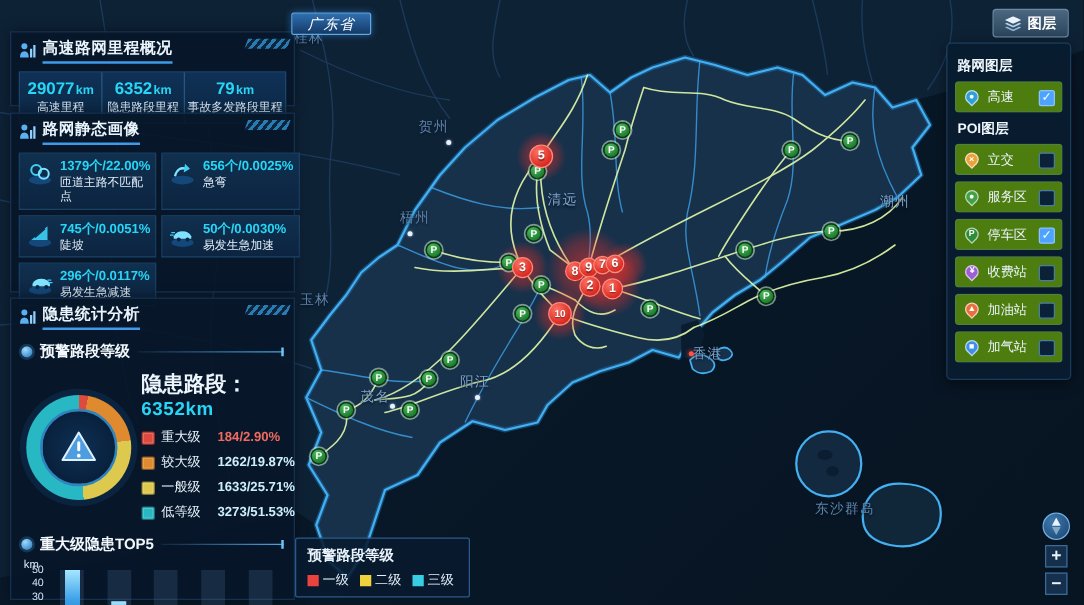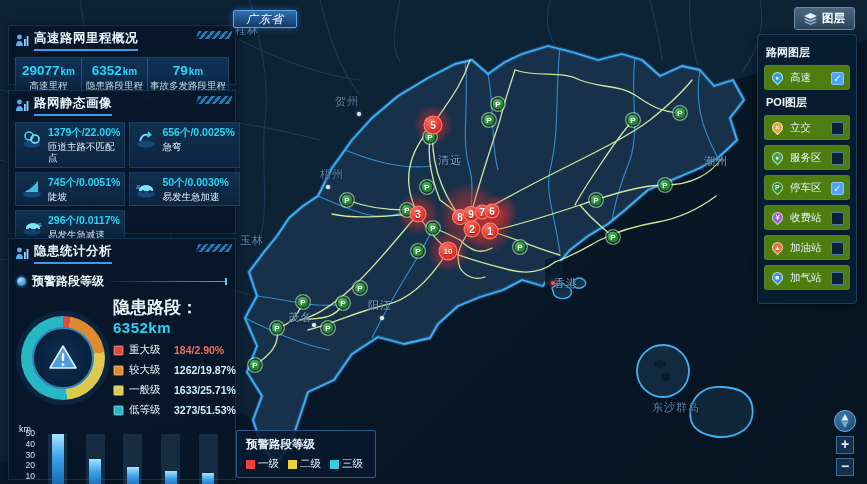--- a/index.html
+++ b/index.html
@@ -376,20 +376,25 @@
               <span class="hvalue" style="color: rgb(205, 239, 252);">1633/25.71%</span>
             </div>
             <div class="hlegend-row">
               <span class="hswatch" style="background: rgb(39, 184, 196);"></span>
               <span class="hlabel">低等级</span>
               <span class="hvalue" style="color: rgb(205, 239, 252);">3273/51.53%</span>
             </div>
           </div>
       </div>
     </div>
+    <div class="subrow" style="margin-top:4px;">
+      <span class="subdot"></span>
+      <span class="subtitle">重大级隐患TOP5</span>
+      <span class="subline"></span>
+    </div>
     <div id="bchart-area">
       <div id="km-label">km</div>
       <div id="bplot">
         <div id="yticks">
             <span class="ytick" style="bottom: -4px;">0</span>
             <span class="ytick" style="bottom: 6.8px;">10</span>
             <span class="ytick" style="bottom: 17.6px;">20</span>
             <span class="ytick" style="bottom: 28.4px;">30</span>
             <span class="ytick" style="bottom: 39.2px;">40</span>
             <span class="ytick" style="bottom: 50px;">50</span>

